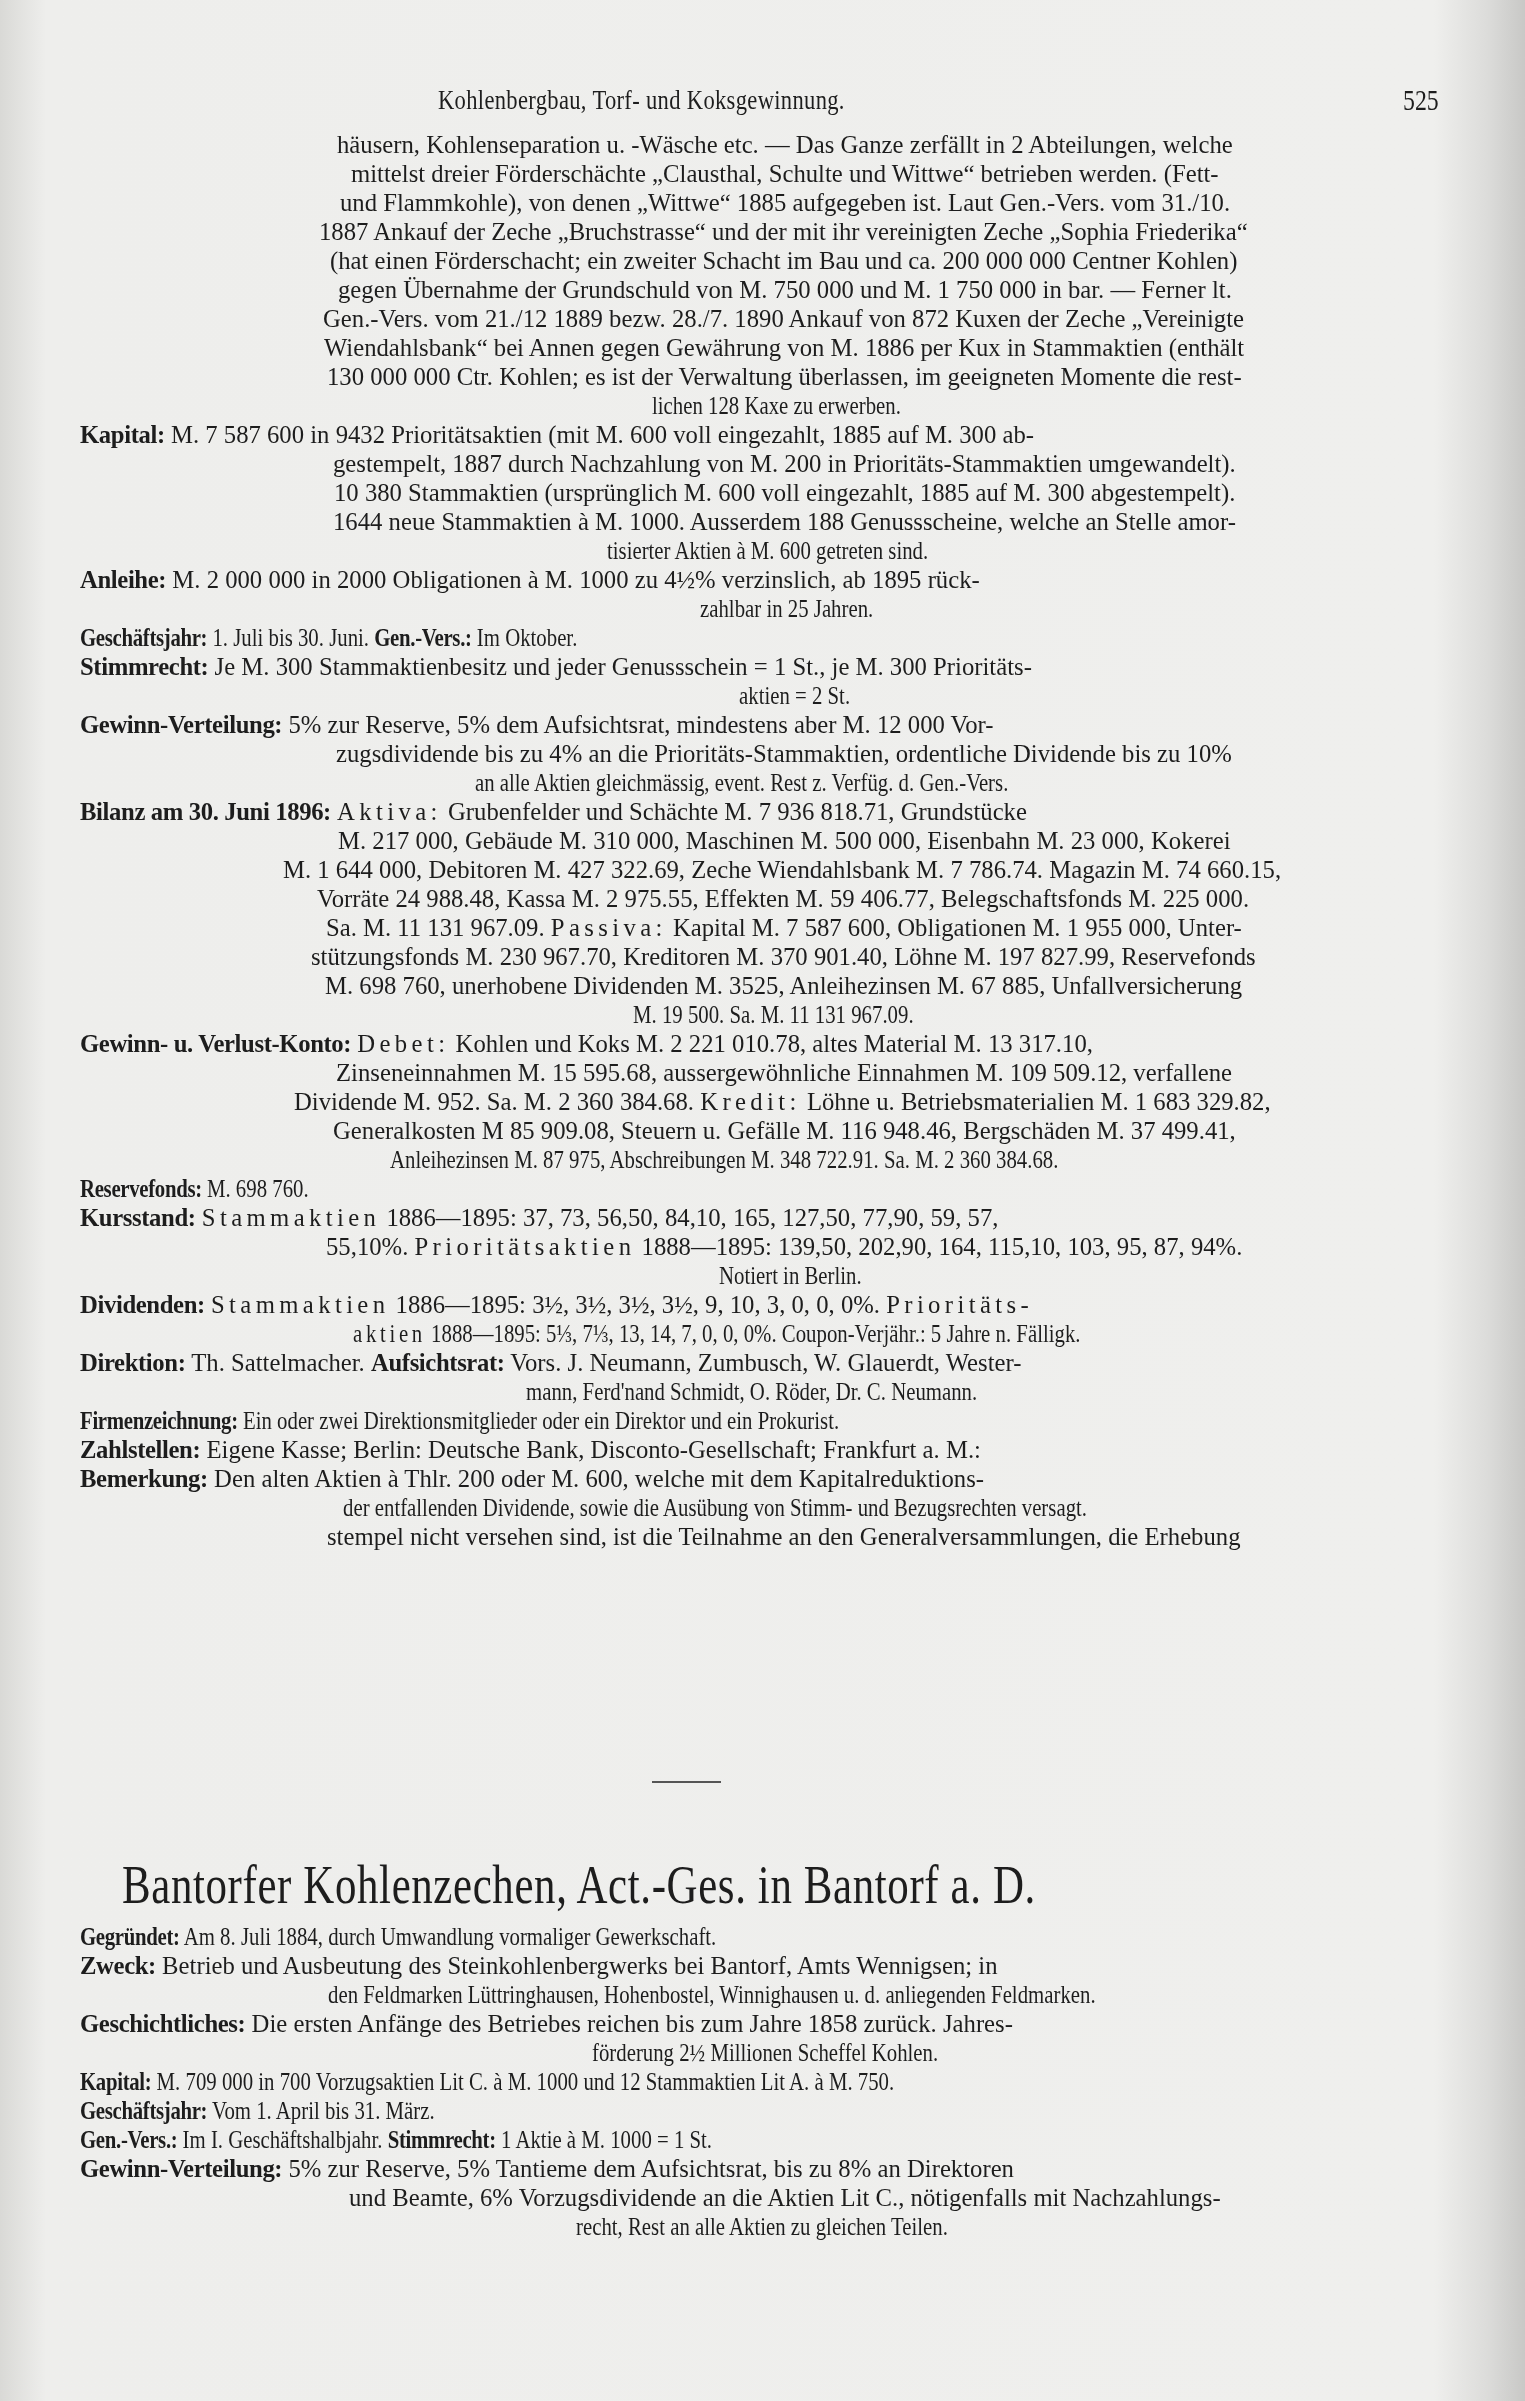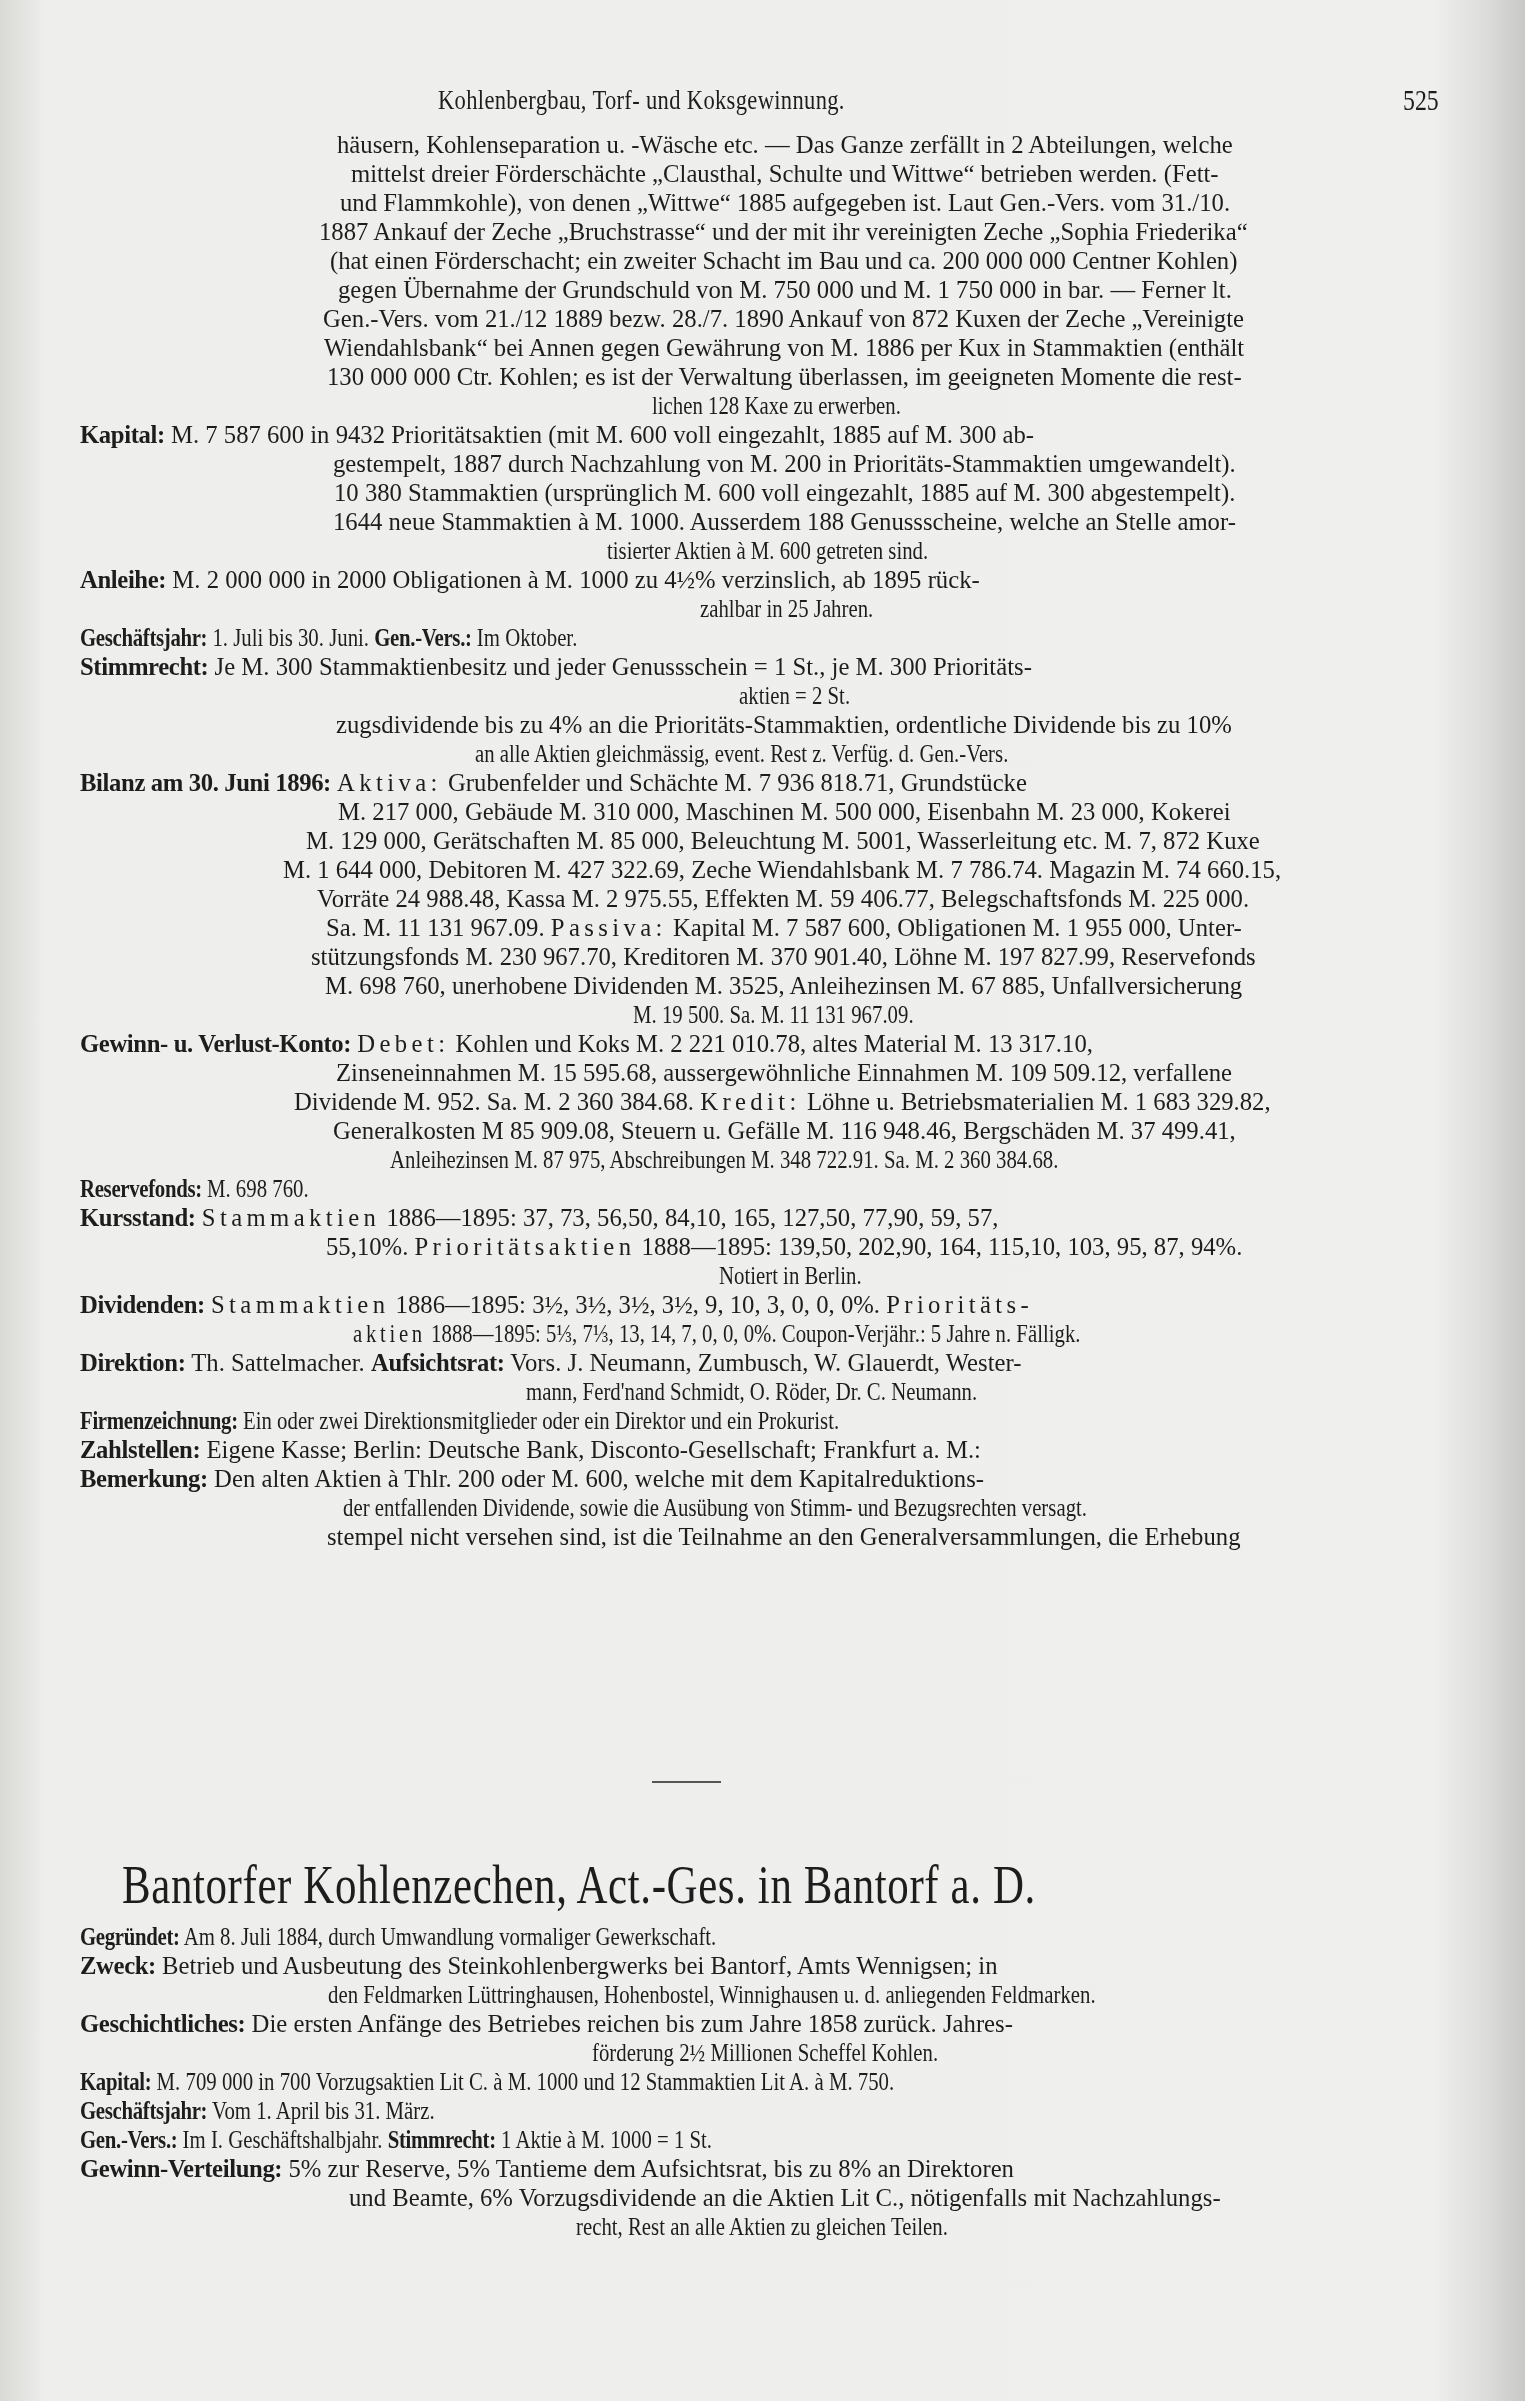--- a/index.html
+++ b/index.html
@@ -79,25 +79,25 @@
       <div class="line"><span class="txt" style="transform: scaleX(0.95);"><span class="lbl">Kapital:</span><span> M. 7 587 600 in 9432 Prioritätsaktien (mit M. 600 voll eingezahlt, 1885 auf M. 300 ab-</span></span></div>
       <div class="line indent"><span class="txt" style="transform: scaleX(0.95);"><span>gestempelt, 1887 durch Nachzahlung von M. 200 in Prioritäts-Stammaktien umgewandelt).</span></span></div>
       <div class="line indent"><span class="txt" style="transform: scaleX(0.95);"><span>10 380 Stammaktien (ursprünglich M. 600 voll eingezahlt, 1885 auf M. 300 abgestempelt).</span></span></div>
       <div class="line indent"><span class="txt" style="transform: scaleX(0.95);"><span>1644 neue Stammaktien à M. 1000. Ausserdem 188 Genussscheine, welche an Stelle amor-</span></span></div>
       <div class="line indent"><span class="txt" style="transform: scaleX(0.8);"><span>tisierter Aktien à M. 600 getreten sind.</span></span></div>
       <div class="line"><span class="txt" style="transform: scaleX(0.95);"><span class="lbl">Anleihe:</span><span> M. 2 000 000 in 2000 Obligationen à M. 1000 zu 4½% verzinslich, ab 1895 rück-</span></span></div>
       <div class="line indent"><span class="txt" style="transform: scaleX(0.8);"><span>zahlbar in 25 Jahren.</span></span></div>
       <div class="line"><span class="txt" style="transform: scaleX(0.8);"><span class="lbl">Geschäftsjahr:</span><span> 1. Juli bis 30. Juni. </span><span class="lbl">Gen.-Vers.:</span><span> Im Oktober.</span></span></div>
       <div class="line"><span class="txt" style="transform: scaleX(0.95);"><span class="lbl">Stimmrecht:</span><span> Je M. 300 Stammaktienbesitz und jeder Genussschein = 1 St., je M. 300 Prioritäts-</span></span></div>
       <div class="line indent"><span class="txt" style="transform: scaleX(0.8);"><span>aktien = 2 St.</span></span></div>
+      <div class="line"><span class="txt" style="transform: scaleX(0.95);"><span class="lbl">Gewinn-Verteilung:</span><span> 5% zur Reserve, 5% dem Aufsichtsrat, mindestens aber M. 12 000 Vor-</span></span></div>
       <div class="line indent"><span class="txt" style="transform: scaleX(0.95);"><span>zugsdividende bis zu 4% an die Prioritäts-Stammaktien, ordentliche Dividende bis zu 10%</span></span></div>
       <div class="line indent"><span class="txt" style="transform: scaleX(0.8);"><span>an alle Aktien gleichmässig, event. Rest z. Verfüg. d. Gen.-Vers.</span></span></div>
       <div class="line"><span class="txt" style="transform: scaleX(0.95);"><span class="lbl">Bilanz am 30. Juni 1896:</span><span> </span><span class="sp">Aktiva:</span><span> Grubenfelder und Schächte M. 7 936 818.71, Grundstücke</span></span></div>
       <div class="line indent"><span class="txt" style="transform: scaleX(0.95);"><span>M. 217 000, Gebäude M. 310 000, Maschinen M. 500 000, Eisenbahn M. 23 000, Kokerei</span></span></div>
-      <div class="line indent"><span class="txt" style="transform: scaleX(0.95);"><span>M. 129 000, Gerätschaften M. 85 000, Beleuchtung M. 5001, Wasserleitung etc. M. 7, 872 Kuxe</span></span></div>
       <div class="line indent"><span class="txt" style="transform: scaleX(0.95);"><span>M. 1 644 000, Debitoren M. 427 322.69, Zeche Wiendahlsbank M. 7 786.74. Magazin M. 74 660.15,</span></span></div>
       <div class="line indent"><span class="txt" style="transform: scaleX(0.95);"><span>Vorräte 24 988.48, Kassa M. 2 975.55, Effekten M. 59 406.77, Belegschaftsfonds M. 225 000.</span></span></div>
       <div class="line indent"><span class="txt" style="transform: scaleX(0.95);"><span>Sa. M. 11 131 967.09. </span><span class="sp">Passiva:</span><span> Kapital M. 7 587 600, Obligationen M. 1 955 000, Unter-</span></span></div>
       <div class="line indent"><span class="txt" style="transform: scaleX(0.95);"><span>stützungsfonds M. 230 967.70, Kreditoren M. 370 901.40, Löhne M. 197 827.99, Reservefonds</span></span></div>
       <div class="line indent"><span class="txt" style="transform: scaleX(0.95);"><span>M. 698 760, unerhobene Dividenden M. 3525, Anleihezinsen M. 67 885, Unfallversicherung</span></span></div>
       <div class="line indent"><span class="txt" style="transform: scaleX(0.8);"><span>M. 19 500. Sa. M. 11 131 967.09.</span></span></div>
       <div class="line"><span class="txt" style="transform: scaleX(0.95);"><span class="lbl">Gewinn- u. Verlust-Konto:</span><span> </span><span class="sp">Debet:</span><span> Kohlen und Koks M. 2 221 010.78, altes Material M. 13 317.10,</span></span></div>
       <div class="line indent"><span class="txt" style="transform: scaleX(0.95);"><span>Zinseneinnahmen M. 15 595.68, aussergewöhnliche Einnahmen M. 109 509.12, verfallene</span></span></div>
       <div class="line indent"><span class="txt" style="transform: scaleX(0.95);"><span>Dividende M. 952. Sa. M. 2 360 384.68. </span><span class="sp">Kredit:</span><span> Löhne u. Betriebsmaterialien M. 1 683 329.82,</span></span></div>
       <div class="line indent"><span class="txt" style="transform: scaleX(0.95);"><span>Generalkosten M 85 909.08, Steuern u. Gefälle M. 116 948.46, Bergschäden M. 37 499.41,</span></span></div>

